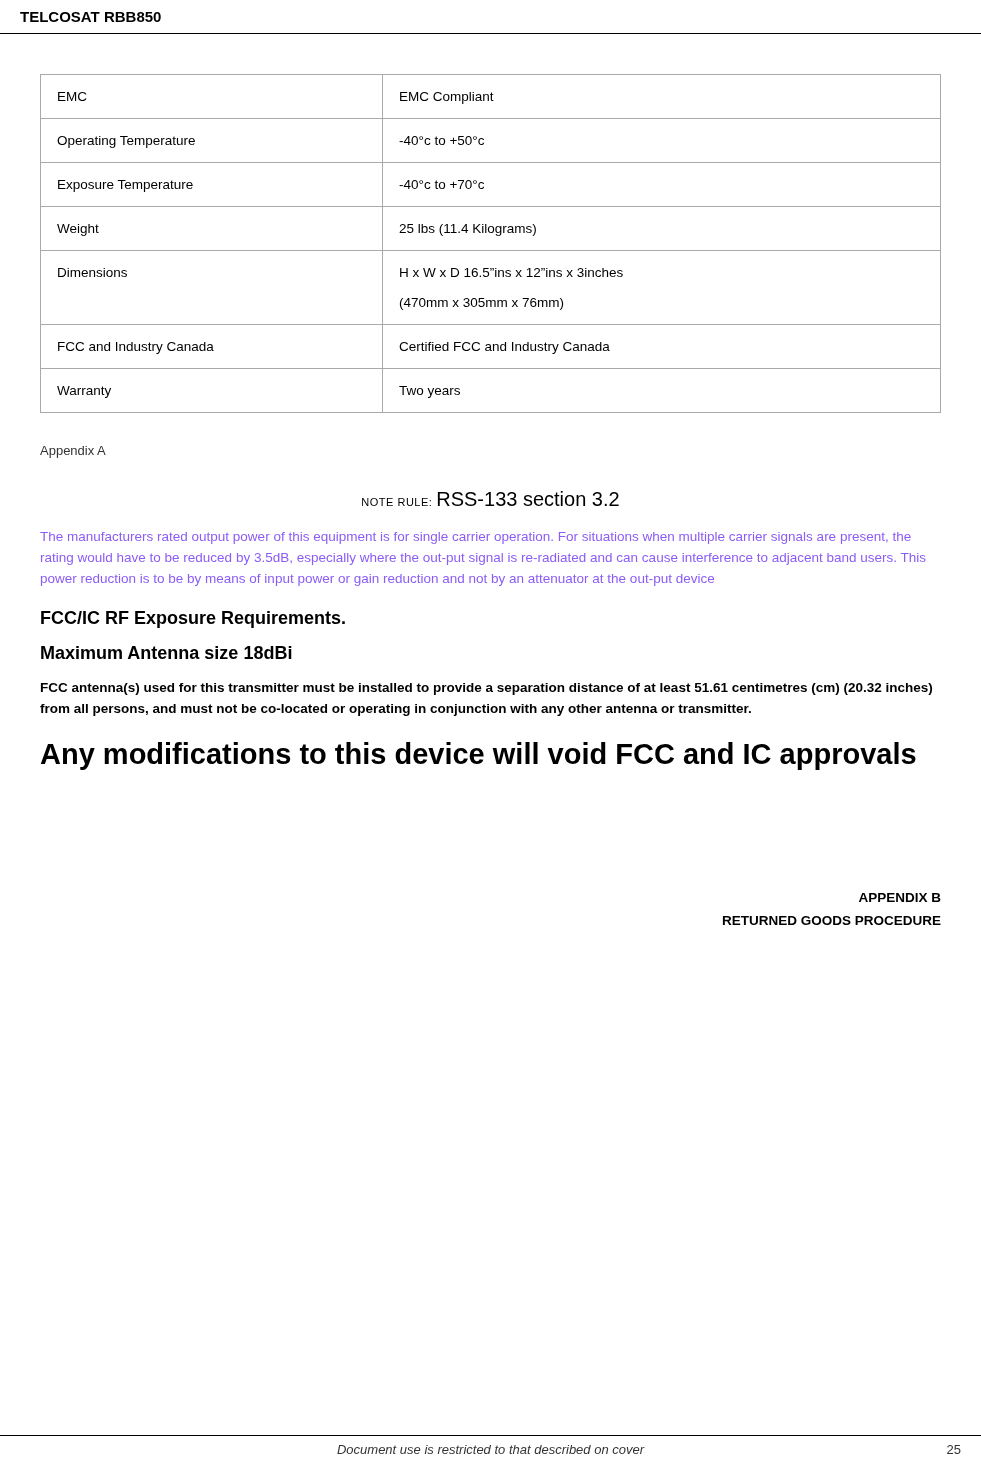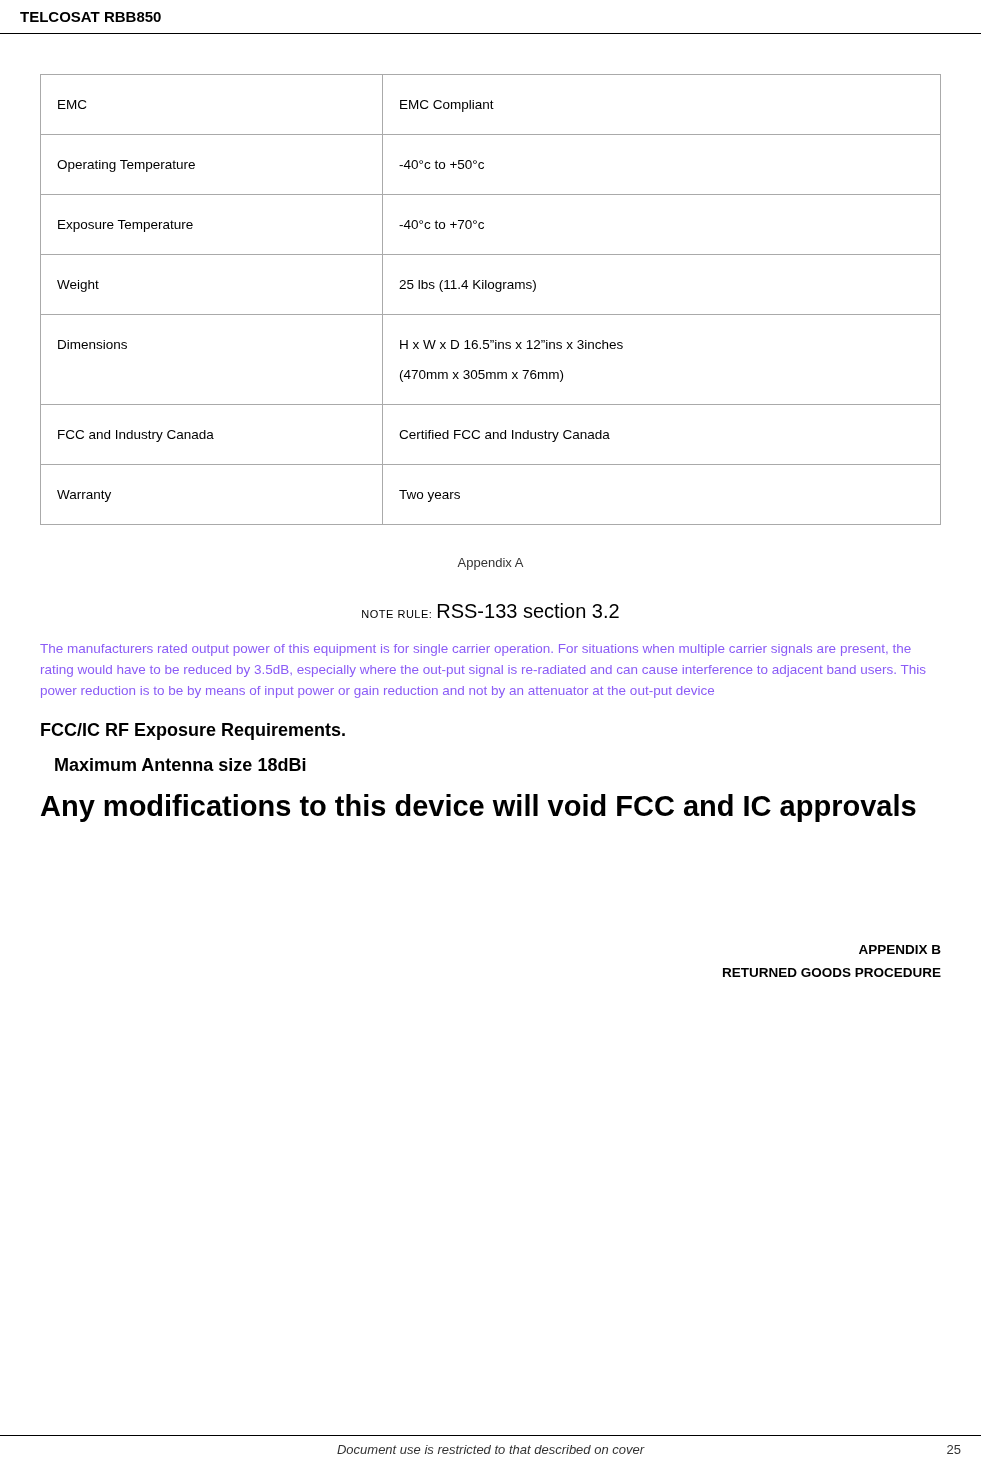--- a/index.html
+++ b/index.html
@@ -33,36 +33,35 @@
     .spec-table {
       width: 100%;
       border-collapse: collapse;
       border: 1px solid #999;
       margin-top: 20px;
       margin-bottom: 30px;
     }
 
     .spec-table td {
       border: 1px solid #aaa;
-      padding: 22px 16px;
+      padding: 14px 16px;
       vertical-align: top;
       font-size: 13.5px;
     }
 
     .spec-table td:first-child {
       width: 38%;
       font-weight: normal;
     }
 
     .spec-table td:last-child {
       width: 62%;
     }
 
     .appendix-label {
-      text-align: center;
       font-size: 13px;
       color: #333;
       margin-bottom: 30px;
     }
 
     .note-rule {
       text-align: center;
       font-size: 14px;
       margin-bottom: 16px;
     }
@@ -90,21 +89,20 @@
       font-size: 18px;
       font-weight: bold;
       margin-bottom: 14px;
       margin-top: 4px;
     }
 
     .section-heading-medium {
       font-size: 18px;
       font-weight: bold;
       margin-bottom: 14px;
-      margin-left: 14px;
     }
 
     .bold-para {
       font-size: 13.5px;
       font-weight: bold;
       line-height: 1.55;
       margin-bottom: 18px;
     }
 
     .large-heading {
@@ -203,20 +201,21 @@
     <span class="note-prefix">NOTE RULE:</span>
     <span class="note-value">RSS-133 section 3.2</span>
   </div>
 
   <p class="body-para">The manufacturers rated output power of this equipment is for single carrier operation. For situations when multiple carrier signals are present, the rating would have to be reduced by 3.5dB, especially where the out-put signal is re-radiated and can cause interference to adjacent band users. This power reduction is to be by means of input power or gain reduction and not by an attenuator at the out-put device</p>
 
   <div class="section-heading-bold">FCC/IC RF Exposure Requirements.</div>
 
   <div class="section-heading-medium">Maximum Antenna size 18dBi</div>
 
+  <p class="bold-para">FCC antenna(s) used for this transmitter must be installed to provide a separation distance of at least 51.61 centimetres (cm) (20.32 inches) from all persons, and must not be co-located or operating in conjunction with any other antenna or transmitter.</p>
 
   <div class="large-heading">Any modifications to this device will void FCC and IC approvals</div>
 
   <div class="spacer"></div>
 
   <div class="appendix-b-section">
     <p>APPENDIX B</p>
     <p>RETURNED GOODS PROCEDURE</p>
   </div>
 

